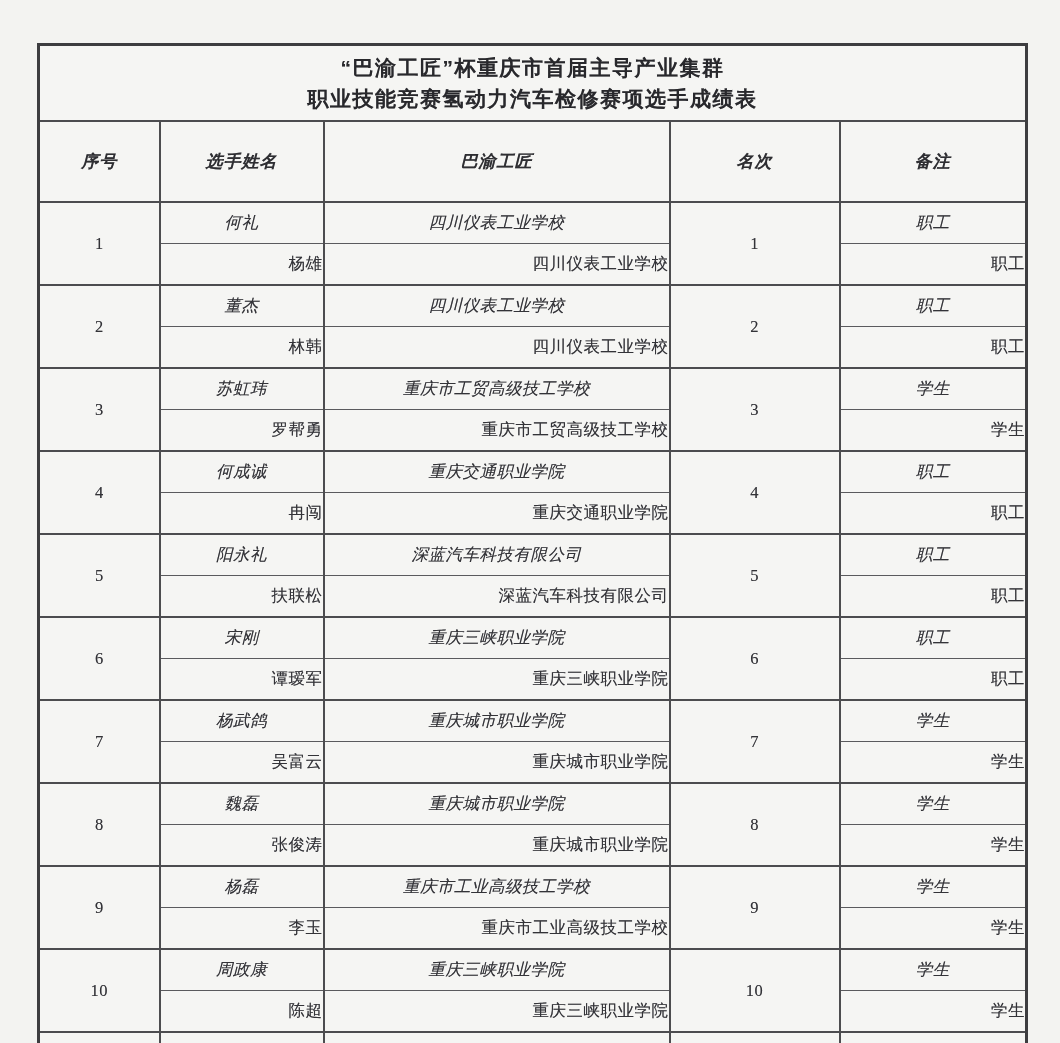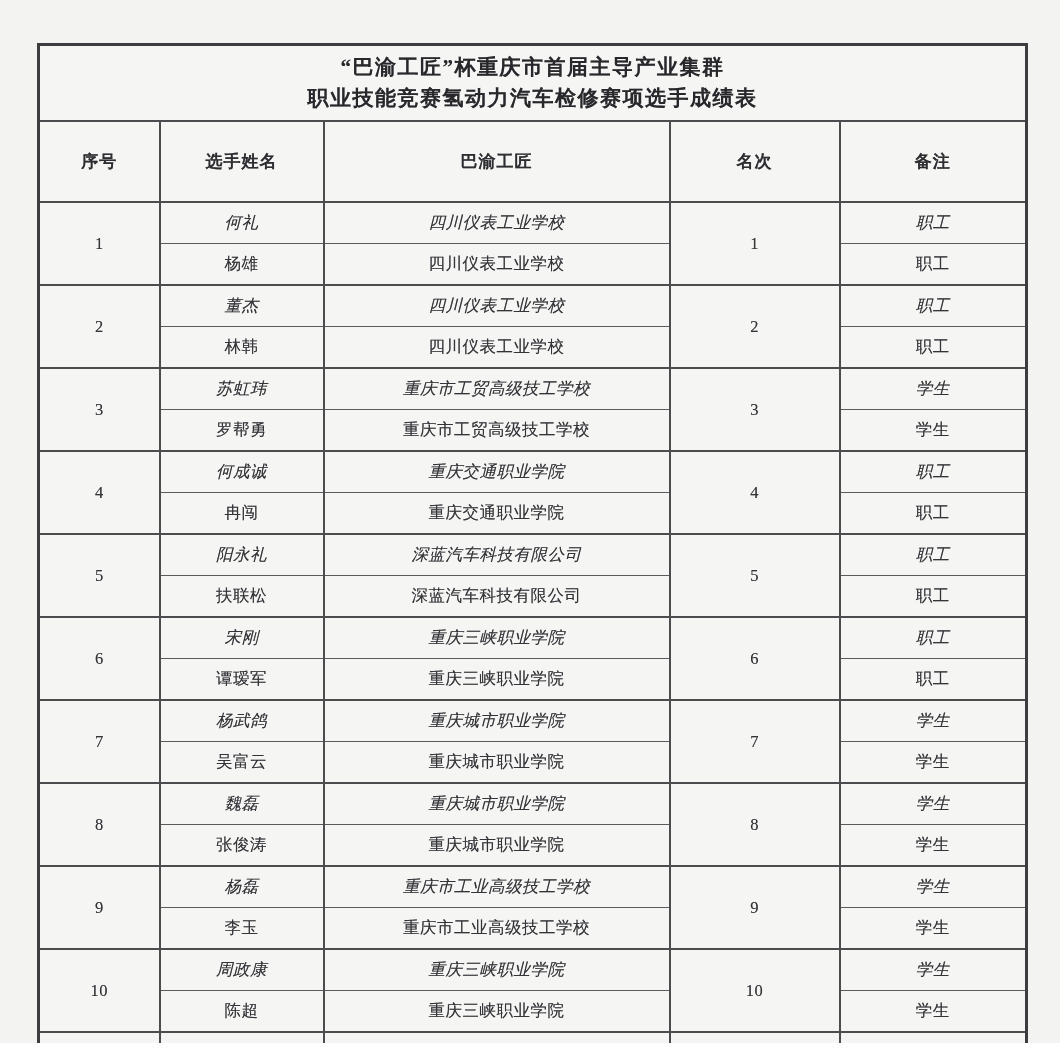--- a/index.html
+++ b/index.html
@@ -16,33 +16,33 @@
     background:#f5f5f3;
   }
   td, th {
     border:2px solid #4c4c4f;
     text-align:center; vertical-align:middle;
     padding:0; overflow:hidden;
     text-shadow:0 0 0.6px rgba(45,45,52,0.45);
   }
   .title-cell { height:74px; border-bottom:2px solid #4c4c4f; }
   .title-line {
-    font-family:Liberation Serif, serif;
+    font-family:Liberation Sans, sans-serif;
     font-weight:700; font-size:21px; line-height:31px;
     letter-spacing:1.5px; color:#28282c;
   }
   th.col-header {
     height:79px; font-size:17px; font-weight:700;
-    letter-spacing:1px; color:#2e2e32;
+    letter-spacing:1px; color:#2e2e32;font-style:italic;
   }
   tr.member-row td { height:40px; font-size:16.5px; letter-spacing:0.5px; }
   td.seq, td.rank { font-size:17px; letter-spacing:0; }
   
   tr.m1 td.sub { border-bottom:1.5px solid #5a5a5d;font-style:italic; }
-  tr.m2 td { border-top:1.5px solid #5a5a5d; }
+  tr.m2 td { border-top:1.5px solid #5a5a5d;text-align:right; }
 </style>
 </head>
 <body>
 
 <div class="page">
   <table class="results">
     <colgroup>
       <col style="width:121px">
         <col style="width:164px">
         <col style="width:346px">

